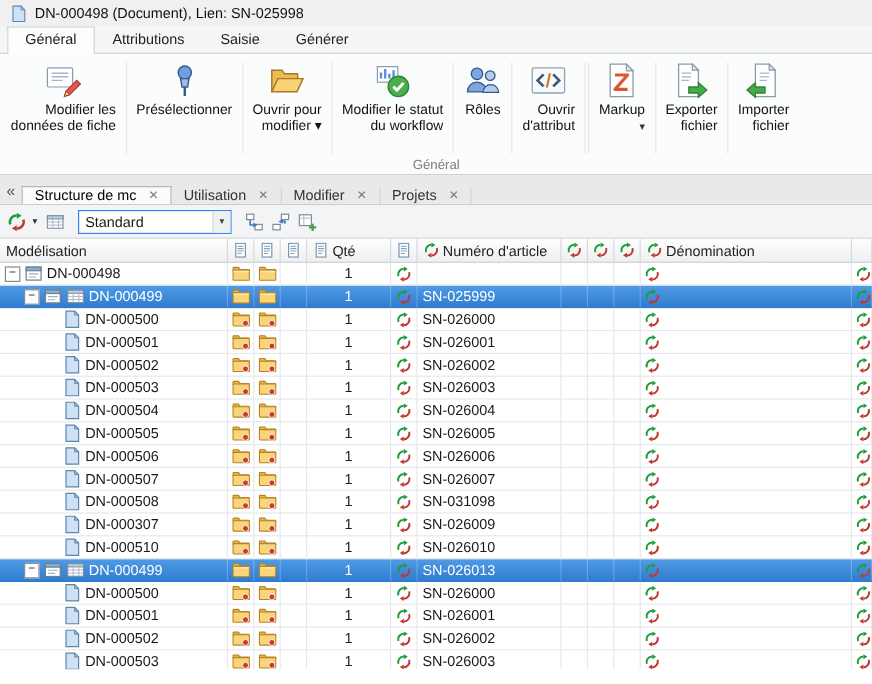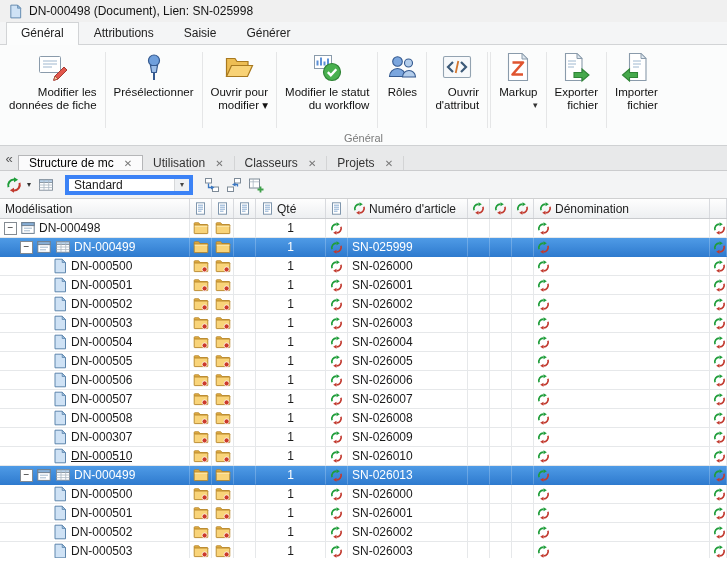--- a/index.html
+++ b/index.html
@@ -27,21 +27,21 @@
   .doc-tabs{height:25px;flex:0 0 25px;background:#e8e9ea;display:flex;align-items:stretch;border-bottom:1px solid #cbccce}
   .collapse-btn{width:18px;display:flex;align-items:center;justify-content:center;color:#555;font-size:13px;cursor:default}
   .dtab-list{display:flex;align-items:flex-end}
   .dtab{display:flex;align-items:center;gap:10px;padding:0 10px;border-right:1px solid #d3d4d5;color:#333;cursor:default;white-space:nowrap}
   .dtab.selected{background:#fbfbfc;border:1px solid #b5b6b8;border-bottom:none;color:#000}
   .dtab .x{color:#777;font-size:10px}
   
   .toolbar{height:28px;flex:0 0 28px;background:#f3f4f5;display:flex;align-items:center;gap:4px;padding:0 5px;border-bottom:1px solid #cfd0d1}
   .tb-icon{width:18px;height:18px;flex:0 0 18px;padding:1px;display:inline-flex}
   .tb-caret{font-size:8px;color:#333;margin-right:2px}
-  .combo{width:128px;height:20px;background:#fff;border:4px solid #3b82f6;display:flex;align-items:center;margin:0 6px}
+  .combo{width:128px;height:20px;background:#fff;border:1px solid #3b82f6;display:flex;align-items:center;margin:0 6px}
   .combo .val{flex:1;padding:0 5px;overflow:hidden;white-space:nowrap}
   .combo .btn{width:15px;height:100%;display:flex;align-items:center;justify-content:center;font-size:8px;color:#444;background:#eef0f2;border-left:1px solid #d6d8da}
   
   .grid{flex:1;display:flex;flex-direction:column;overflow:hidden;background:#fff}
   .grid-head{display:flex;height:20px;flex:0 0 20px;background:linear-gradient(#fefefe,#edeff1);border-bottom:1px solid #c9cbce}
   .hcell{display:flex;align-items:center;gap:3px;padding:0 5px;border-right:1px solid #d8dade;overflow:hidden;white-space:nowrap;color:#222}
   .hcell.center{justify-content:center;padding:0}
   .grid-body{flex:1;overflow:hidden}
   .row{display:flex;height:19px;flex:0 0 19px;background:#fff}
   .row.selected{background:linear-gradient(#4f9be6,#2e7ace);color:#fff}
@@ -220,21 +220,21 @@
     <div class="dtab-list" id="doc-tab-list">
         <div class="dtab selected">
           <span>Structure de mc</span>
           <span class="x">✕</span>
         </div>
         <div class="dtab">
           <span>Utilisation</span>
           <span class="x">✕</span>
         </div>
         <div class="dtab">
-          <span>Classeurs</span>
+          <span>Modifier</span>
           <span class="x">✕</span>
         </div>
         <div class="dtab">
           <span>Projets</span>
           <span class="x">✕</span>
         </div>
       </div>
   </div>
 
   <div class="toolbar">
@@ -1130,21 +1130,21 @@
             <span class="icon13">
               <svg viewBox="0 0 14 14">
                 <path d="M2.2 8.8 A5 5 0 0 1 7 2.2" fill="none" stroke="#1f9d3a" stroke-width="1.8"></path>
                 <path d="M7 0.2 L10.6 2.4 L7 4.6 Z" fill="#1f9d3a"></path>
                 <path d="M11.8 5.2 A5 5 0 0 1 7 11.8" fill="none" stroke="#c23a2f" stroke-width="1.8"></path>
                 <path d="M7 9.4 L3.4 11.6 L7 13.8 Z" fill="#c23a2f"></path>
               </svg>
             </span>
           </div>
           <div class="cell pad4" style="flex: 0 0 120px; width: 120px;">
-            <span>SN-026008</span>
+            <span>SN-031098</span>
           </div>
           <div class="cell" style="flex: 0 0 22px; width: 22px;"></div>
           <div class="cell" style="flex: 0 0 22px; width: 22px;"></div>
           <div class="cell" style="flex: 0 0 22px; width: 22px;"></div>
           <div class="cell pad3" style="flex: 0 0 176px; width: 176px;">
             <span class="icon13">
               <svg viewBox="0 0 14 14">
                 <path d="M2.2 8.8 A5 5 0 0 1 7 2.2" fill="none" stroke="#1f9d3a" stroke-width="1.8"></path>
                 <path d="M7 0.2 L10.6 2.4 L7 4.6 Z" fill="#1f9d3a"></path>
                 <path d="M11.8 5.2 A5 5 0 0 1 7 11.8" fill="none" stroke="#c23a2f" stroke-width="1.8"></path>
@@ -1227,21 +1227,21 @@
               <svg viewBox="0 0 14 14">
                 <path d="M2.2 8.8 A5 5 0 0 1 7 2.2" fill="none" stroke="#1f9d3a" stroke-width="1.8"></path>
                 <path d="M7 0.2 L10.6 2.4 L7 4.6 Z" fill="#1f9d3a"></path>
                 <path d="M11.8 5.2 A5 5 0 0 1 7 11.8" fill="none" stroke="#c23a2f" stroke-width="1.8"></path>
                 <path d="M7 9.4 L3.4 11.6 L7 13.8 Z" fill="#c23a2f"></path>
               </svg>
             </span>
           </div>
         </div>
         <div class="row">
-          <div class="cell tree-cell" style="flex: 0 0 190px; width: 190px; padding-left: 36px; text-decoration: underline;">
+          <div class="cell tree-cell" style="flex: 0 0 190px; width: 190px; padding-left: 36px;">
             <span class="expander-spacer"></span>
             <span class="icon16">
               <svg viewBox="0 0 16 16">
                 <path d="M3 1.2 h7.2 l3.3 3.3 v10.3 H3z" fill="#cfe2f5" stroke="#5e86ad"></path>
                 <path d="M10.2 1.2 v3.3 h3.3z" fill="#9dbfdf" stroke="#5e86ad" stroke-width="0.8"></path>
               </svg>
             </span>
             <span class="row-label">DN-000510</span>
           </div>
           <div class="cell center" style="flex: 0 0 22px; width: 22px;">

